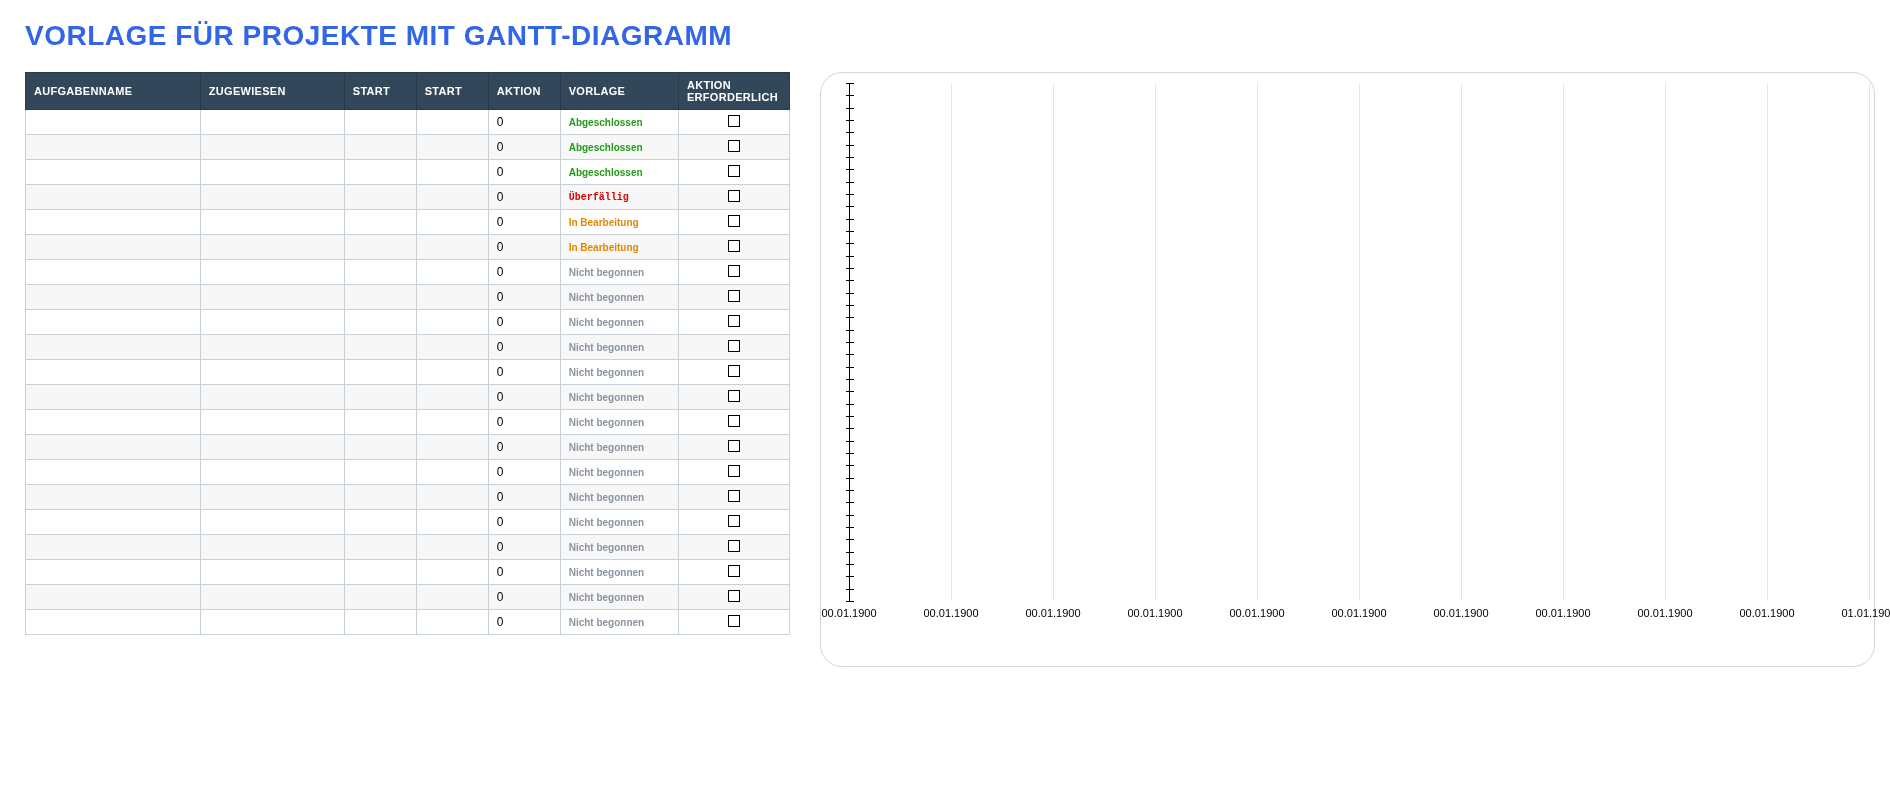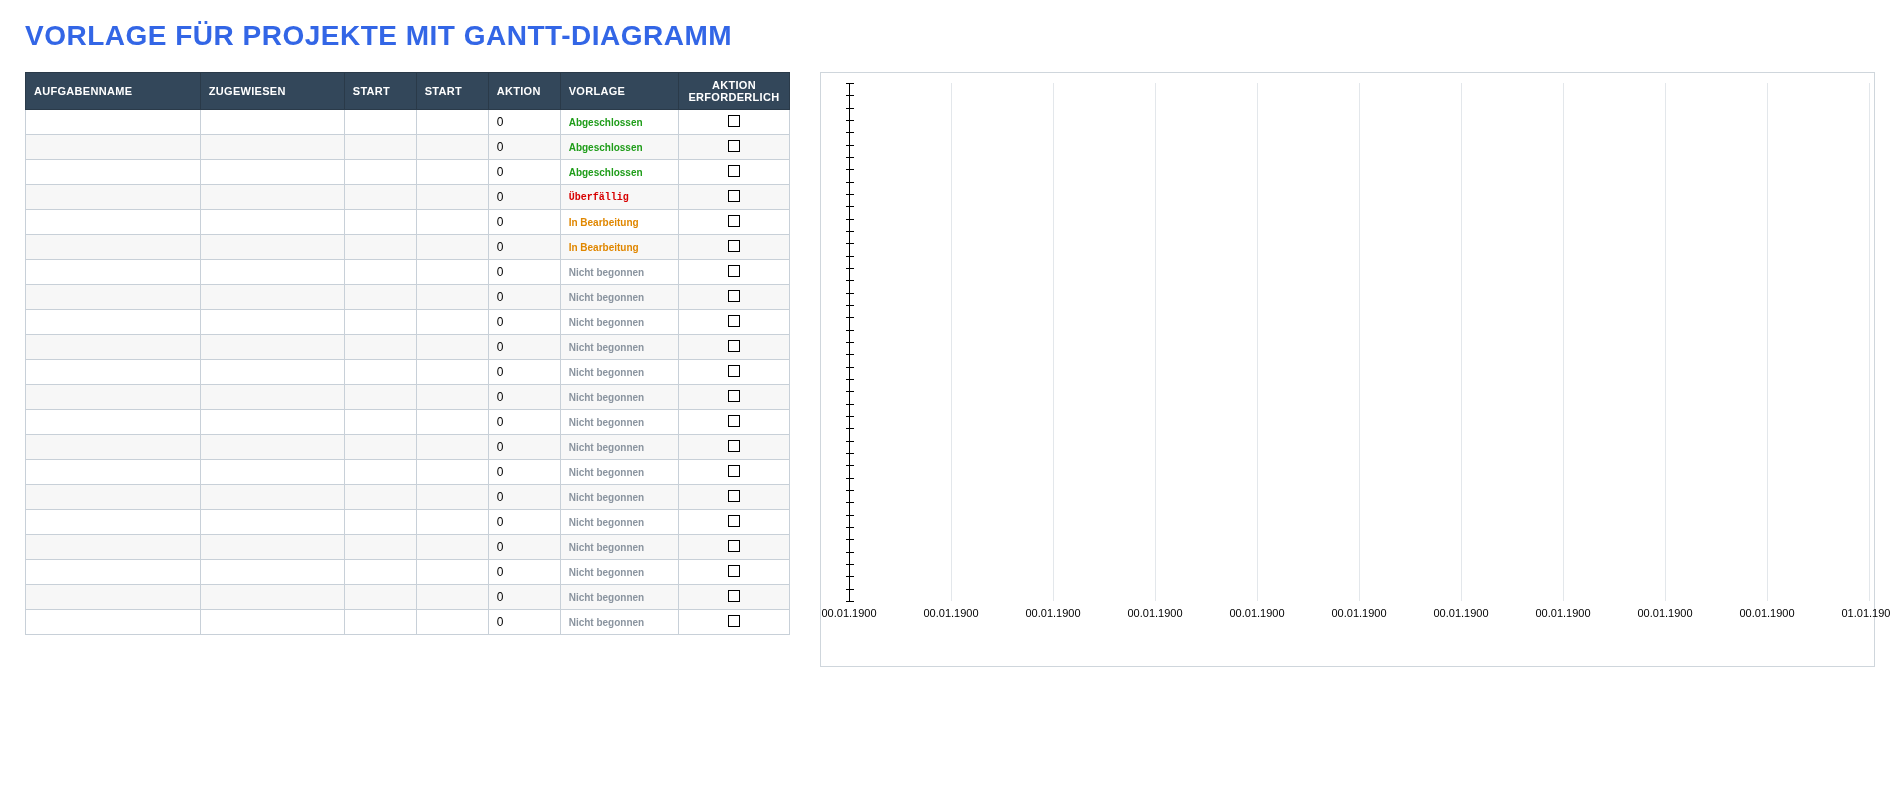--- a/index.html
+++ b/index.html
@@ -41,21 +41,21 @@
     font-weight:700;
     text-align:left;
     padding:6px 8px;
     border:1px solid #2a3a49;
     font-size:11px;
     letter-spacing:0.3px;
     vertical-align:middle;
     line-height:1.1;
   }
   table.tasks th.narrow{width:70px;}
-  table.tasks th.action{width:100px;text-align:center;margin-top:36px;}
+  table.tasks th.action{width:100px;margin-top:36px;}
   table.tasks td{
     border:1px solid var(--grid);
     padding:4px 8px;
     height:25px;
     vertical-align:middle;
   }
   table.tasks tbody tr:nth-child(even) td{background:var(--row-alt);}
   td.dauer{font-size:12px;}
   td.status{font-weight:700;font-size:10px;}
   .st-Abgeschlossen{color:var(--green);}
@@ -63,21 +63,21 @@
   .st-In-Bearbeitung{color:var(--orange);}
   .st-Nicht-begonnen{color:var(--grey);}
   td.action{text-align:center;}
   .chk{
     display:inline-block;width:12px;height:12px;border:1.5px solid #000;background:#fff;
   }
   
   .chart-frame{
     flex:1;
     border:1px solid #cfd6dc;
-    border-radius:0;
+    border-radius:22px;
     padding:10px 14px 10px 10px;
     height:595px;
     position:relative;
   }
   .chart-area{
     position:relative;
     height:550px;
     margin-left:18px;
   }
   .vgrid{

